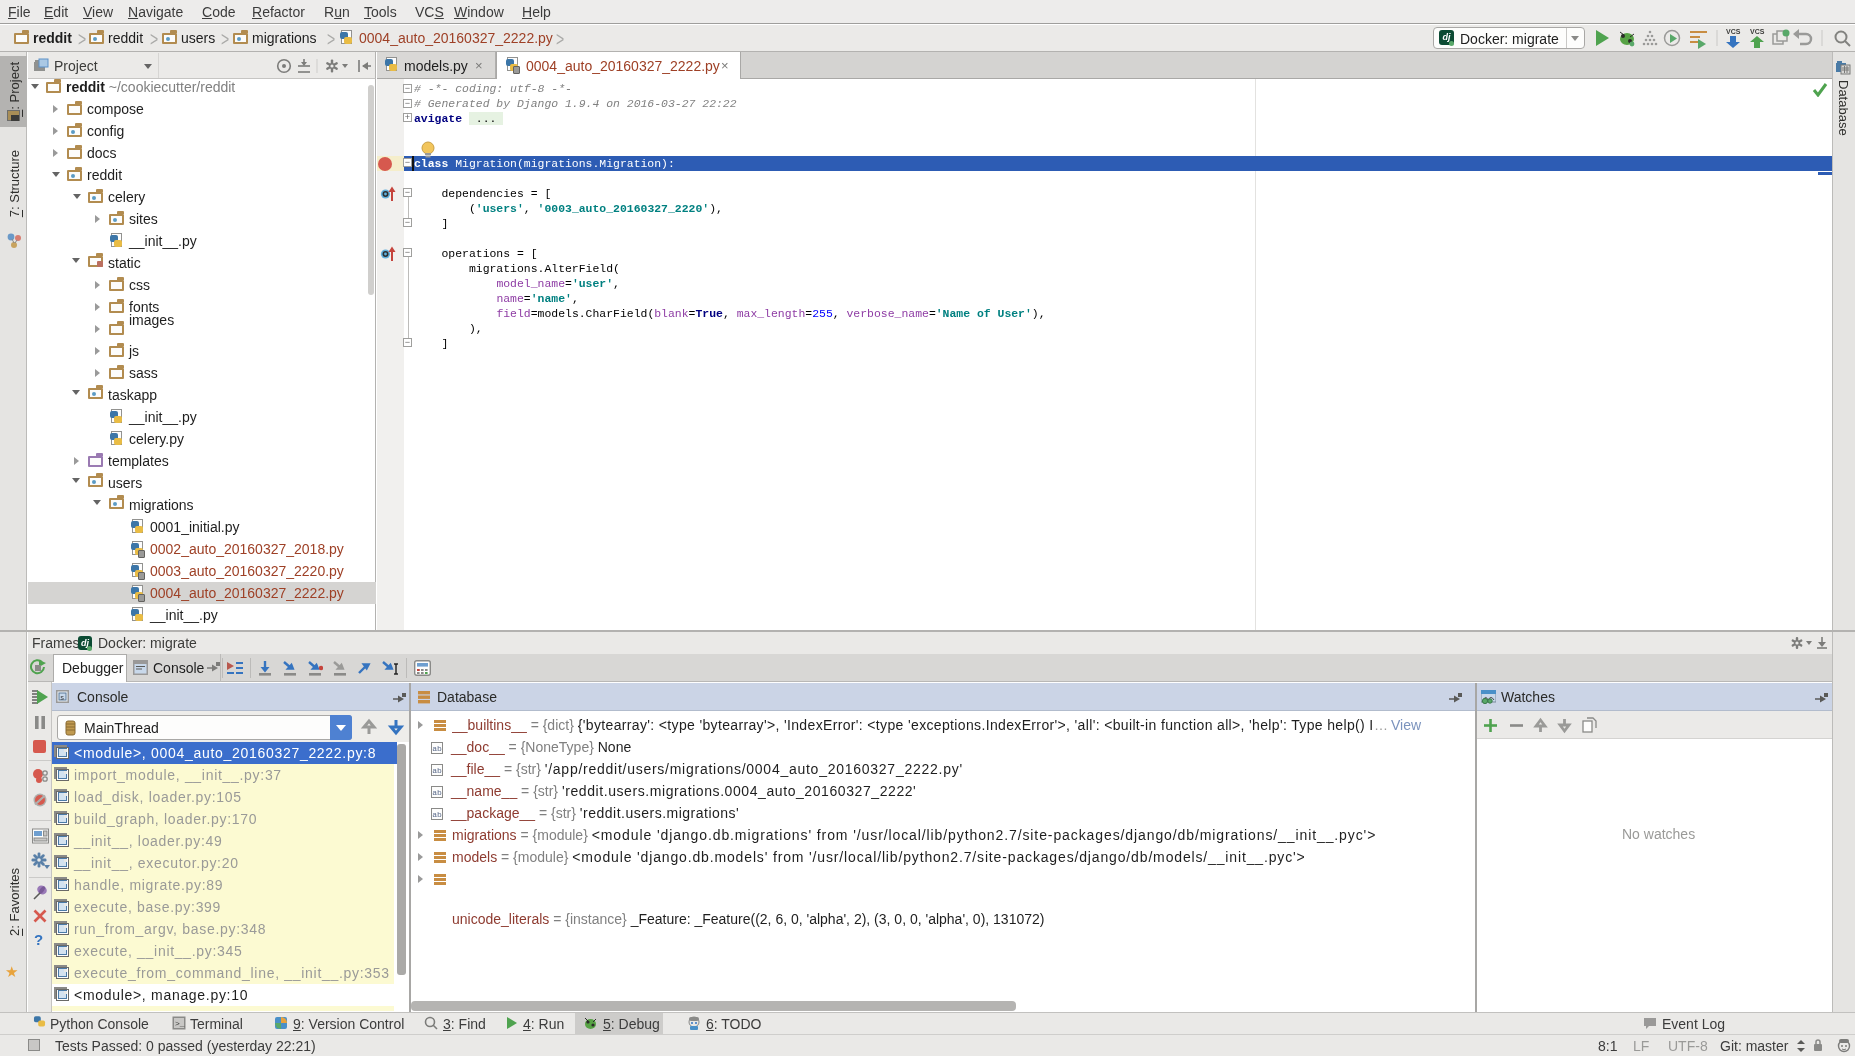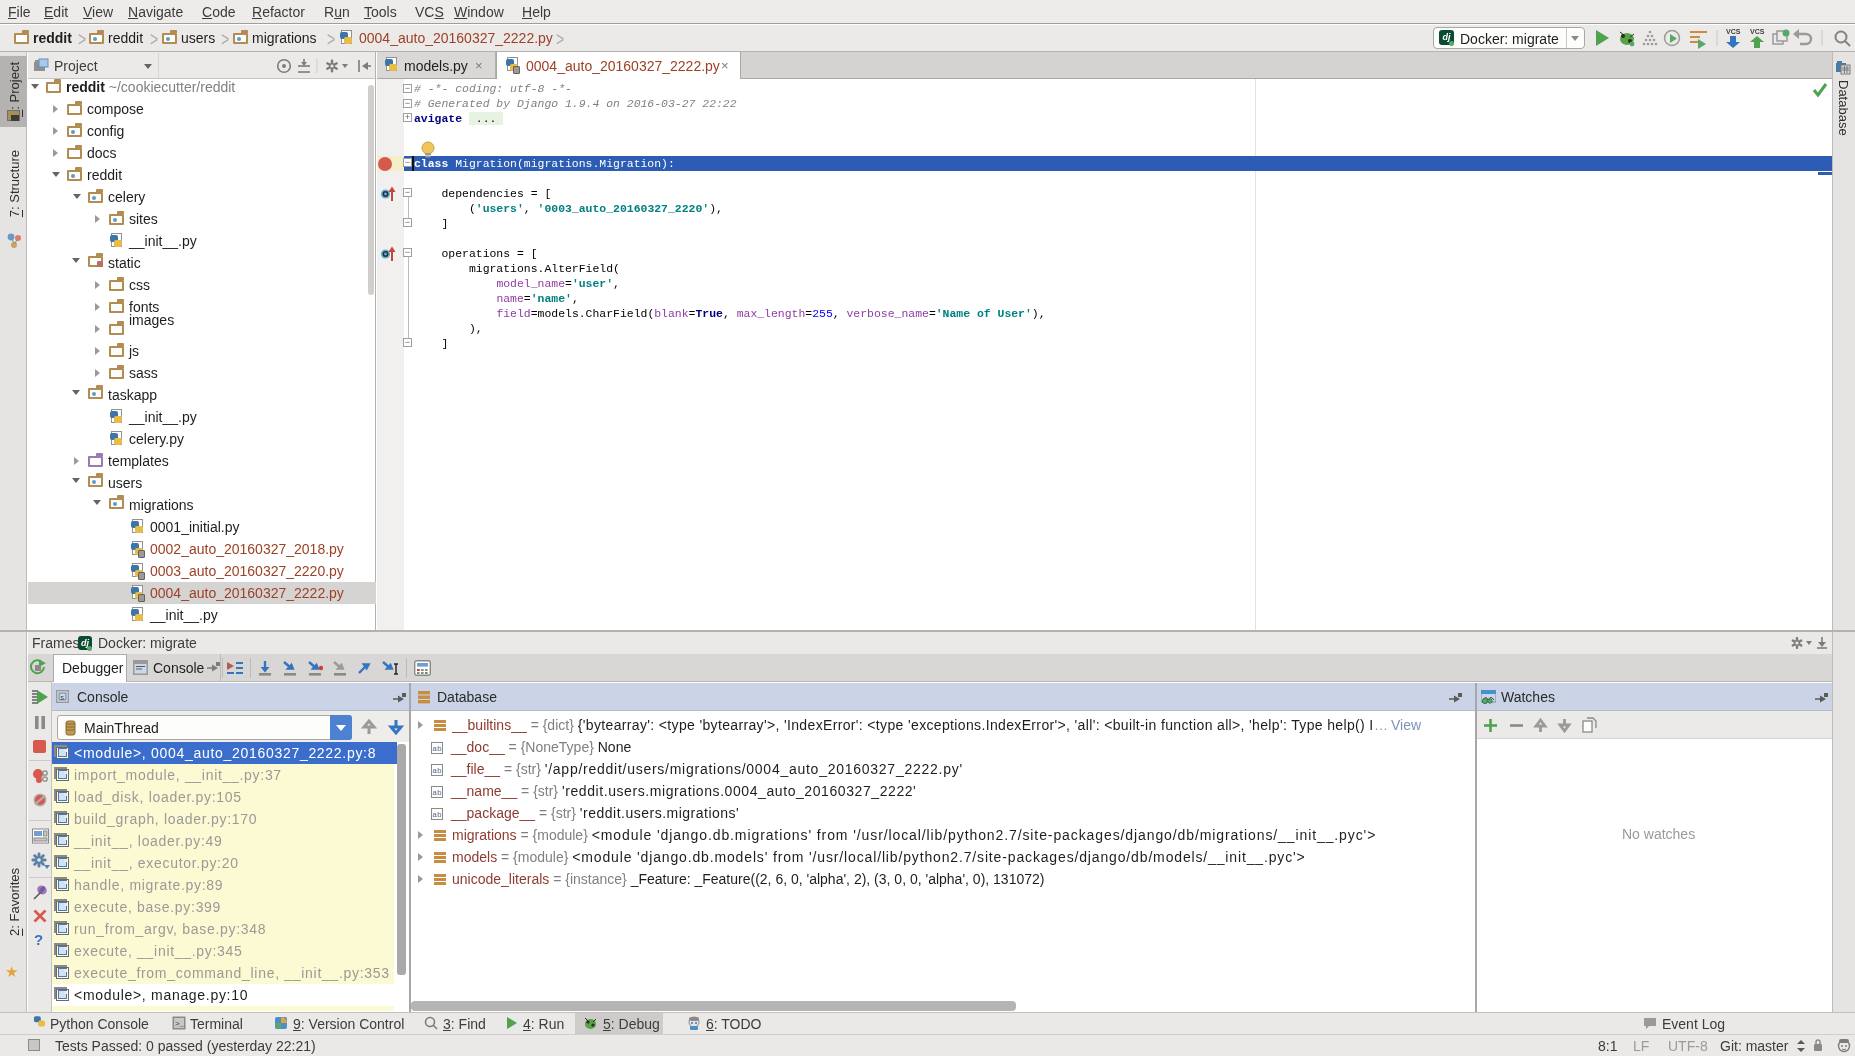--- a/index.html
+++ b/index.html
@@ -722,21 +722,21 @@
 <div class="a sico" style="left:431px;top:808px">ab</div>
 <div class="vr" style="left:451px;top:802px"><span class="vn">__package__</span> <span class="gray">= {str}</span> <span style="letter-spacing:.5px">'reddit.users.migrations'</span></div>
 <div class="a tri-r" style="left:418px;top:831px"></div>
 <div class="a bars" style="left:434px;top:830px"></div>
 <div class="vr" style="left:452px;top:824px"><span class="vn">migrations</span> <span class="gray">= {module}</span> <span style="letter-spacing:.9px">&lt;module 'django.db.migrations' from '/usr/local/lib/python2.7/site-packages/django/db/migrations/__init__.pyc'&gt;</span></div>
 <div class="a tri-r" style="left:418px;top:853px"></div>
 <div class="a bars" style="left:434px;top:852px"></div>
 <div class="vr" style="left:452px;top:846px"><span class="vn">models</span> <span class="gray">= {module}</span> <span style="letter-spacing:.85px">&lt;module 'django.db.models' from '/usr/local/lib/python2.7/site-packages/django/db/models/__init__.pyc'&gt;</span></div>
 <div class="a tri-r" style="left:418px;top:875px"></div>
 <div class="a bars" style="left:434px;top:874px"></div>
-<div class="vr" style="left:452px;top:868px"><span class="vn">unicode_literals</span> <span class="gray">= {instance}</span> _Feature: _Feature((2, 6, 0, 'alpha', 2), (3, 0, 0, 'alpha', 0), 131072)</div>
+<div class="vr" style="left:452px;top:908px"><span class="vn">unicode_literals</span> <span class="gray">= {instance}</span> _Feature: _Feature((2, 6, 0, 'alpha', 2), (3, 0, 0, 'alpha', 0), 131072)</div>
 <div class="a" style="left:411px;top:1001px;width:605px;height:10px;background:#b5b4b2;border-radius:4px"></div>
 
 <div class="a" style="left:1477px;top:711px;width:355px;height:301px;background:#fff"></div>
 <div class="a" style="left:1477px;top:711px;width:355px;height:28px;background:#ebeae8;border-bottom:1px solid #d4d3d1"></div>
 <svg class="a" style="left:1483px;top:718px" width="15" height="15">
     <g stroke="#4fa34f" stroke-width="2.6">
       <line x1="7.5" y1="1" x2="7.5" y2="14"></line>
       <line x1="1" y1="7.5" x2="14" y2="7.5"></line>
     </g>
   </svg>

